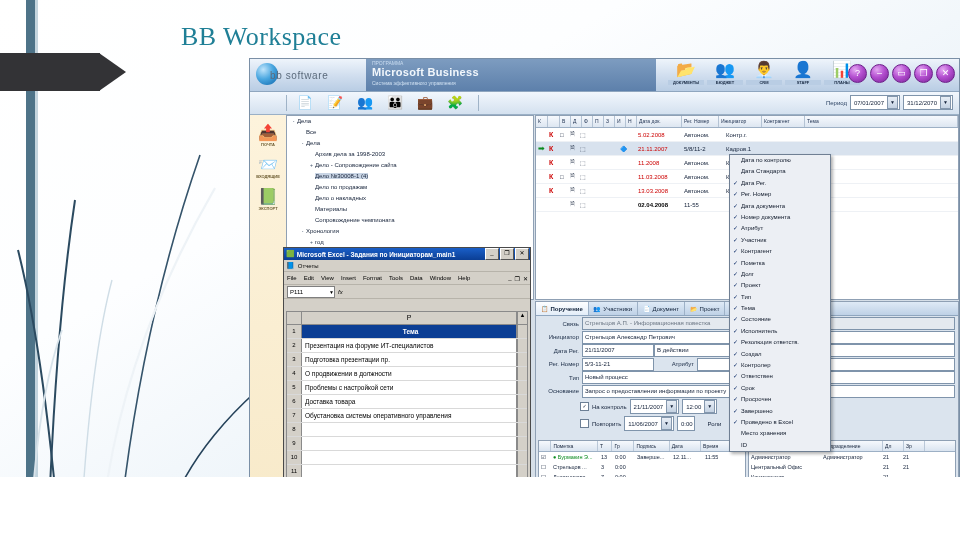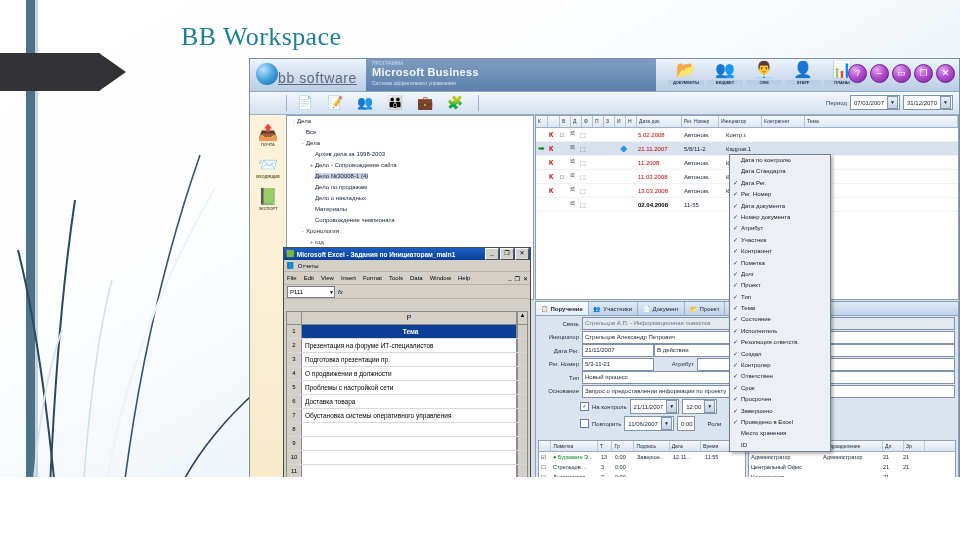--- a/index.html
+++ b/index.html
@@ -25,21 +25,21 @@
 
   
   .app{position:absolute;left:249px;top:58px;width:711px;height:482px;background:#d6dfe8;
     border:1px solid #7a8fa6;box-sizing:border-box;overflow:hidden;font-size:6px;color:#14223a;}
 
   
   .app-head{position:relative;height:32px;background:linear-gradient(180deg,#eef4fb,#cfddee 55%,#b9cde4);
     border-bottom:1px solid #8fa6bf;}
   .logo-orb{position:absolute;left:6px;top:4px;width:22px;height:22px;border-radius:50%;
     background:radial-gradient(circle at 33% 30%,#bfe4fb 0%,#4aa7e0 45%,#0b63a8 100%);}
-  .logo-txt{position:absolute;left:28px;top:11px;font-size:14px;color:#5b6b7c;letter-spacing:.6px;text-decoration:underline;}
+  .logo-txt{position:absolute;left:20px;top:11px;font-size:10px;color:#5b6b7c;letter-spacing:.6px;}
   .brand-box{position:absolute;left:116px;top:0;width:290px;height:32px;
     background:linear-gradient(180deg,#7d9cc0,#5d80ab);}
   .brand-l1{position:absolute;left:6px;top:1px;font-size:5px;color:#c9dcf0;}
   .brand-l2{position:absolute;left:6px;top:7px;font-size:11px;color:#f2f7fc;font-weight:bold;letter-spacing:.3px;}
   .brand-l3{position:absolute;left:6px;top:21px;font-size:5px;color:#cfe0f2;}
 
   .hdr-icons{position:absolute;left:418px;top:1px;display:flex;gap:3px;}
   .hdr-ic{width:36px;text-align:center;}
   .hdr-ic .gl{display:block;height:20px;line-height:20px;font-size:16px;}
   .hdr-ic .lb{display:block;font-size:4px;color:#1a2b44;font-weight:bold;background:#b9cde4;}

